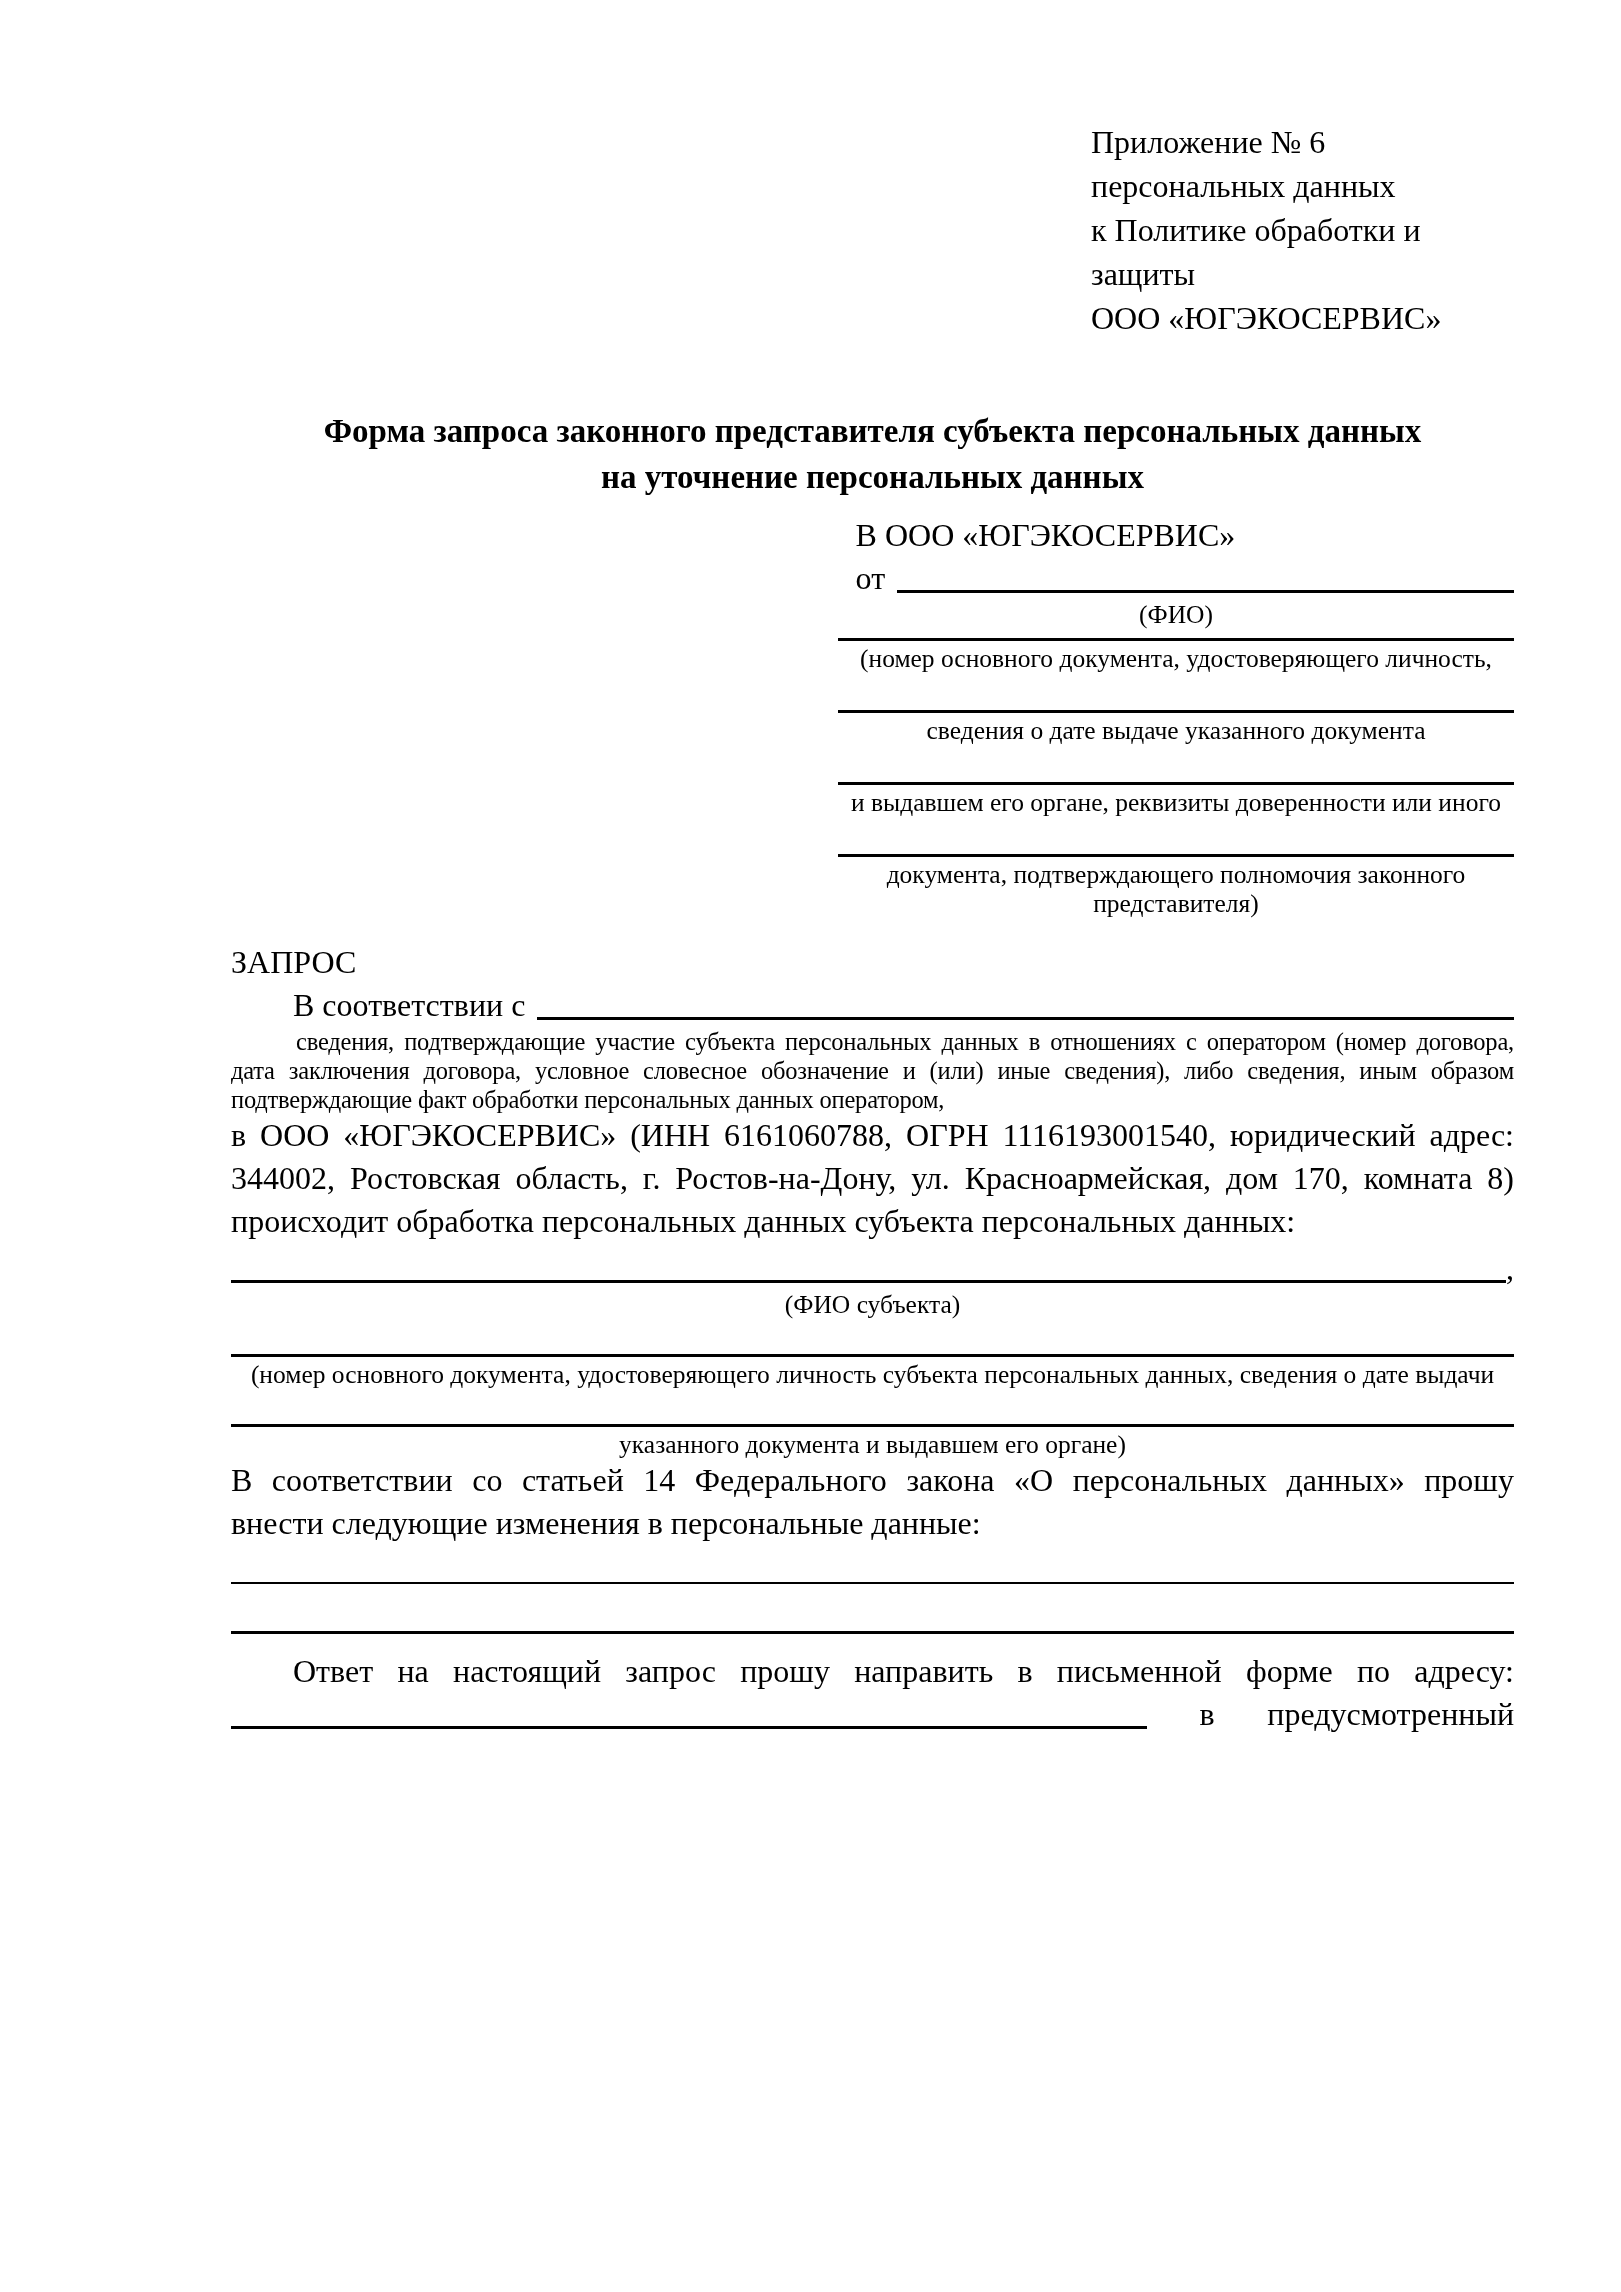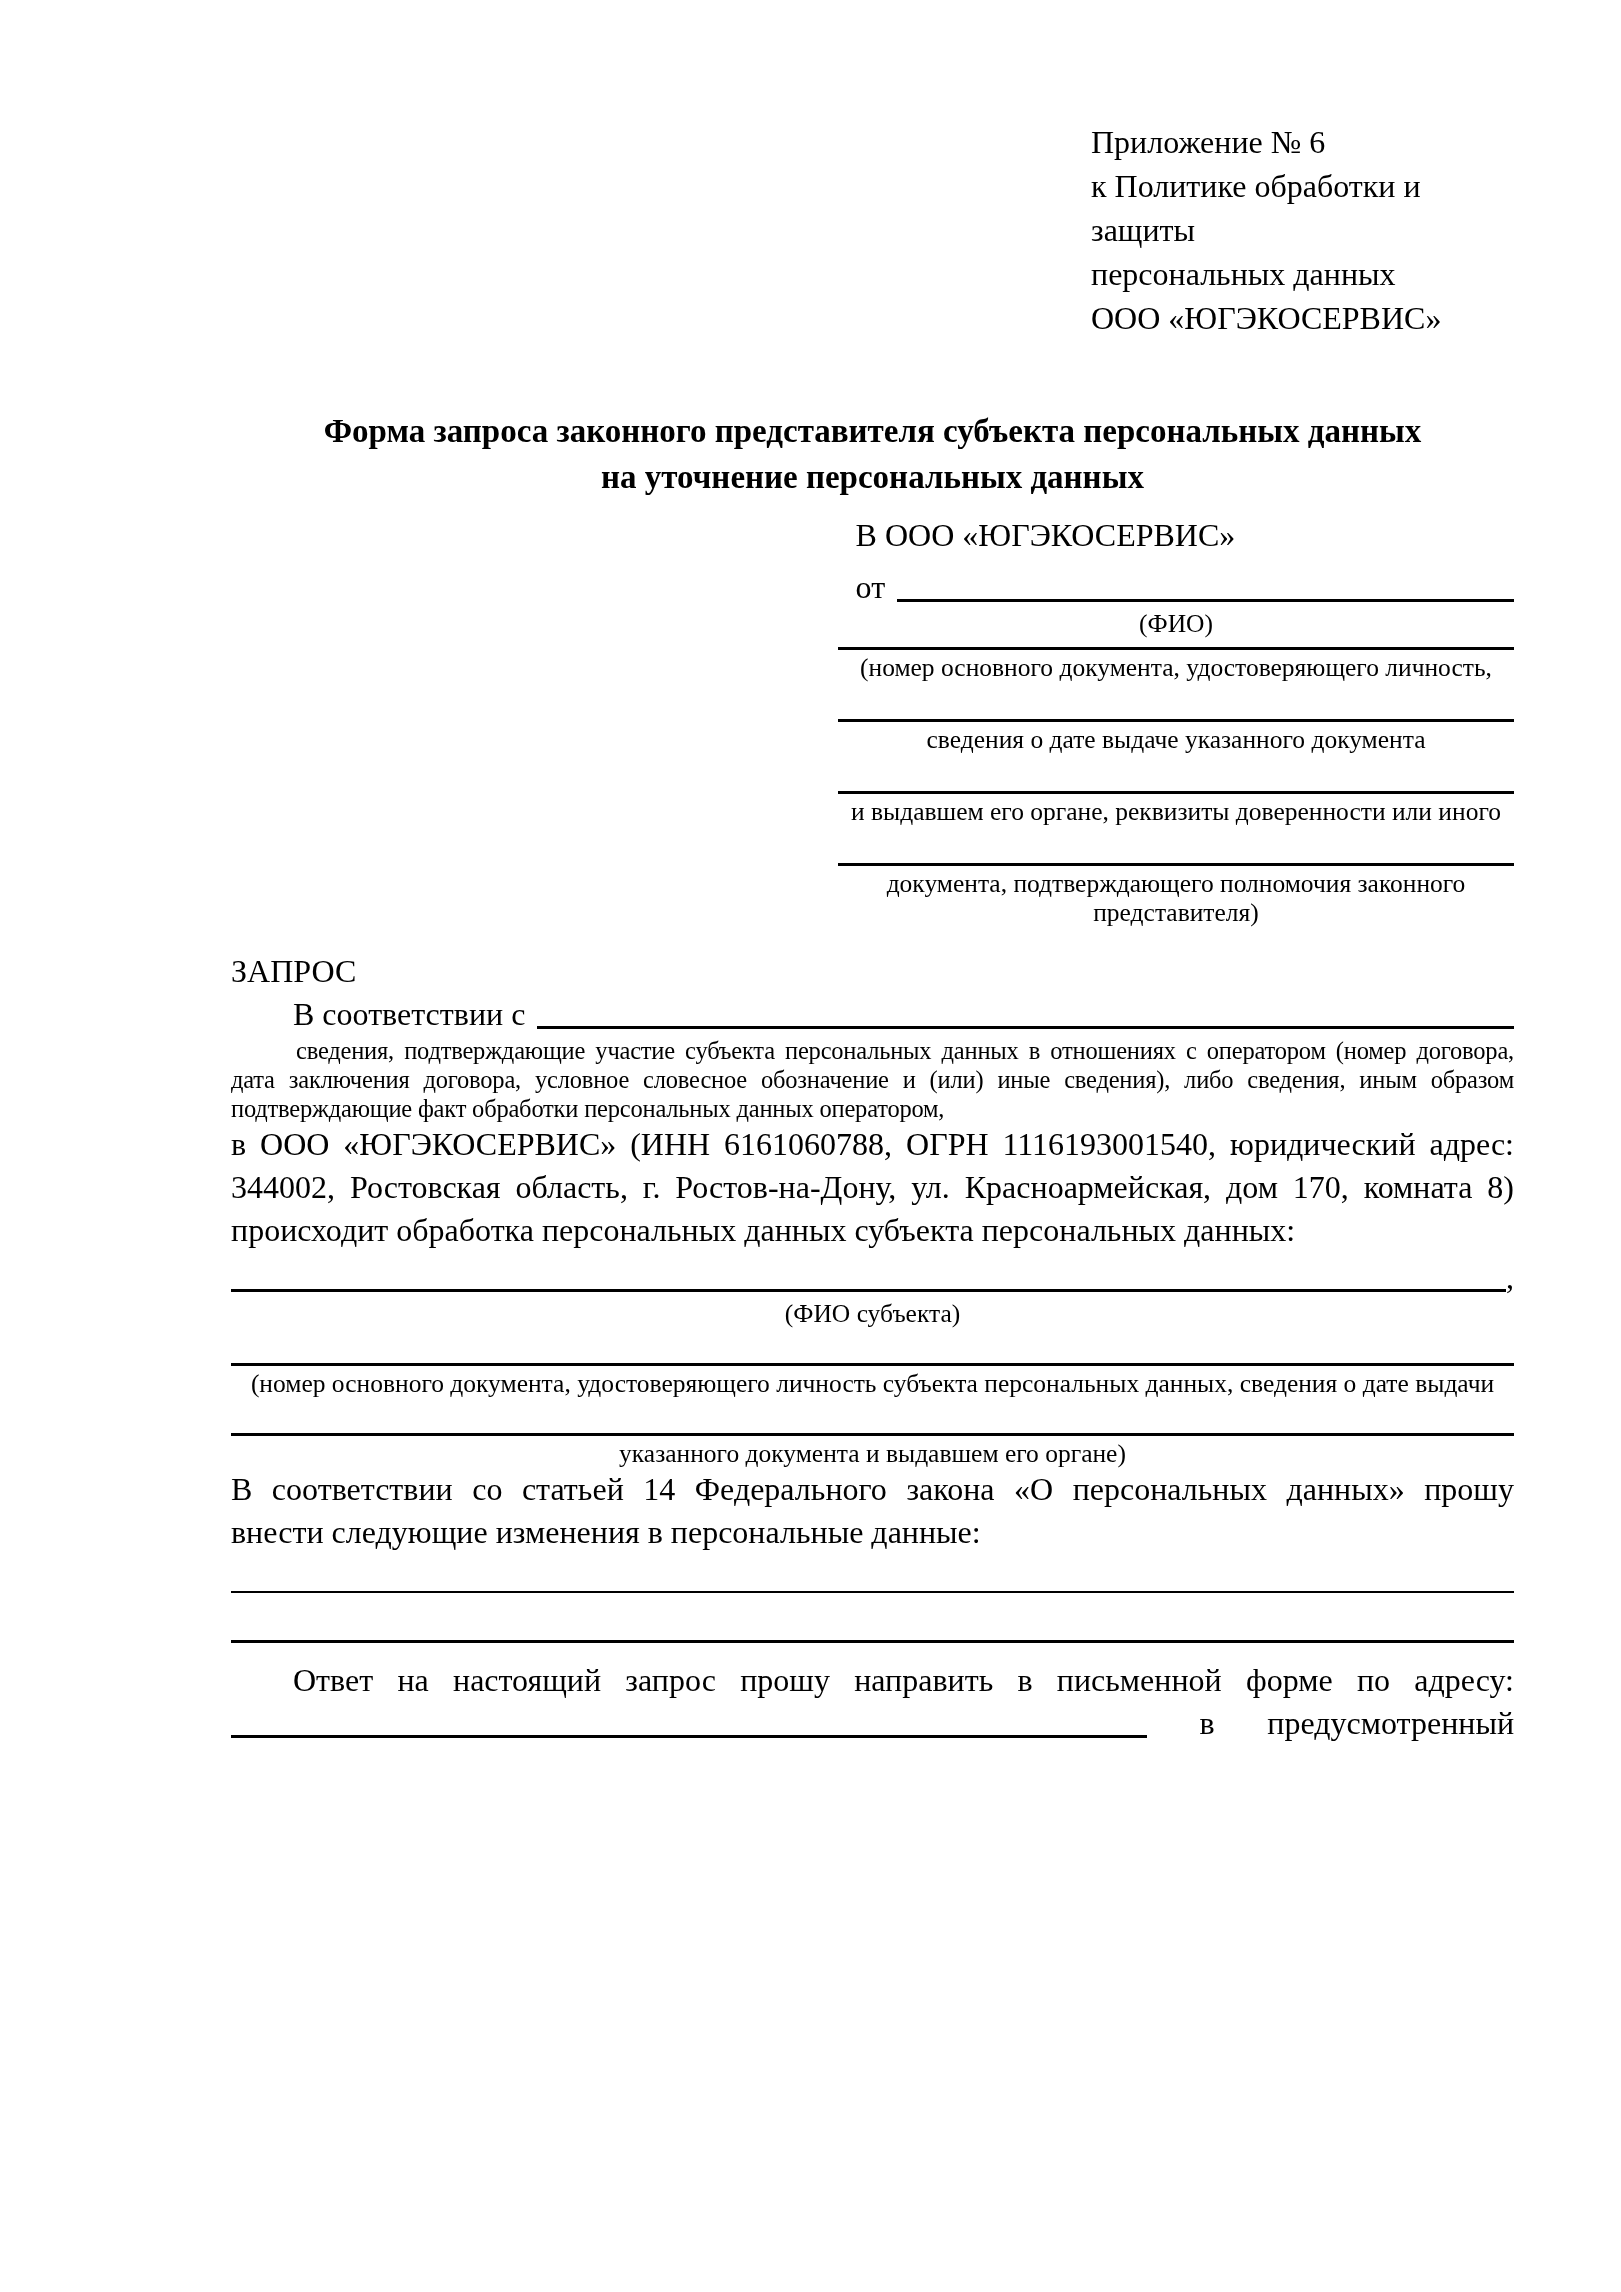--- a/index.html
+++ b/index.html
@@ -31,21 +31,21 @@
   
   .addressee {
     margin-top: 13.7px;
     margin-left: 607px;
     width: 676px;
     font-size: 32px;
     line-height: 43px;
   }
   .addressee .to-line, .addressee .from-row { padding-left: 17.6px; }
   .from-row { display: flex; }
-  .from-row .from-label { flex: 0 0 auto; padding-right: 11.8px; margin-top: 9px; }
+  .from-row .from-label { flex: 0 0 auto; padding-right: 11.8px; }
   .fill { flex: 1 1 auto; position: relative; }
   .fill::after {
     content: ""; position: absolute; left: 0; right: 0; bottom: 6.9px;
     height: 2.9px; background: #000;
   }
   .ucaption {
     font-size: 25.5px;
     line-height: 29px;
     text-align: center;
   }
@@ -100,22 +100,22 @@
     height: 2.9px; background: #000;
   }
 </style>
 </head>
 <body>
 
 <div class="page">
 
   <div class="header-block">
     <div>Приложение № 6</div>
+    <div>персональных данных</div>
     <div>к Политике обработки и защиты</div>
-    <div>персональных данных</div>
     <div>ООО «ЮГЭКОСЕРВИС»</div>
   </div>
 
   <div class="doc-title">
     <div>Форма запроса законного представителя субъекта персональных данных</div>
     <div>на уточнение персональных данных</div>
   </div>
 
   <div class="addressee">
     <div class="to-line">В ООО «ЮГЭКОСЕРВИС»</div>

